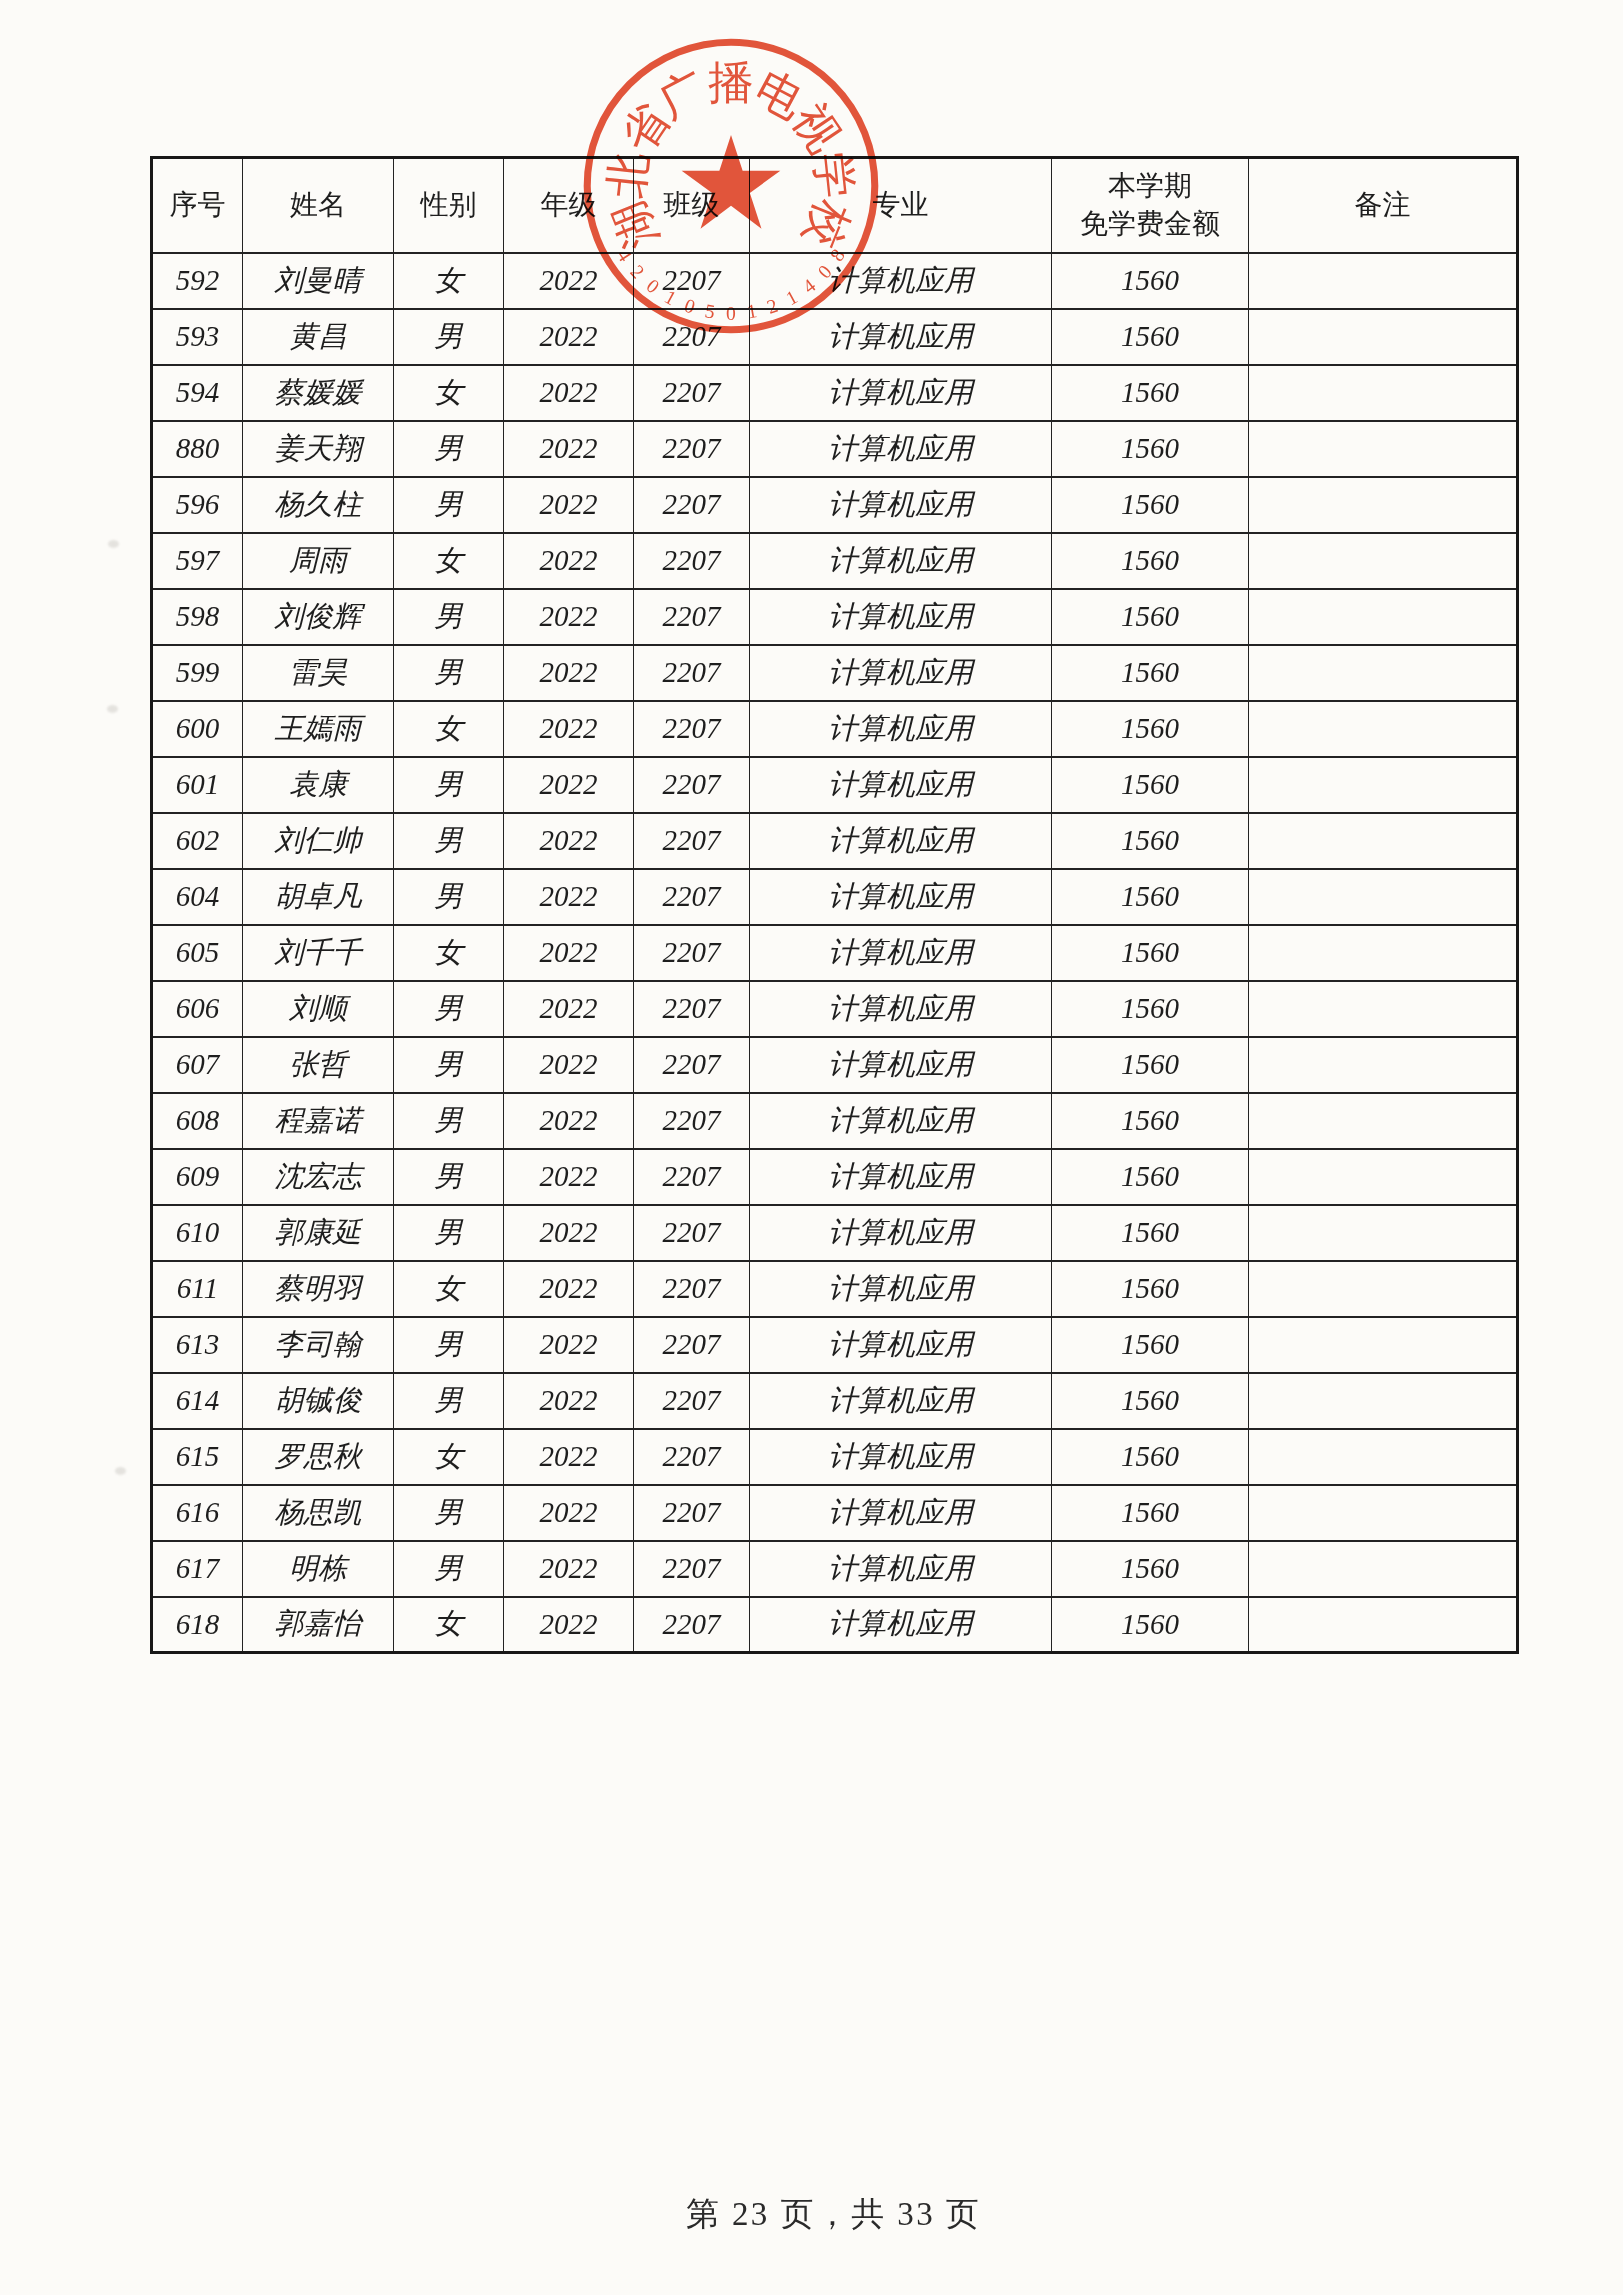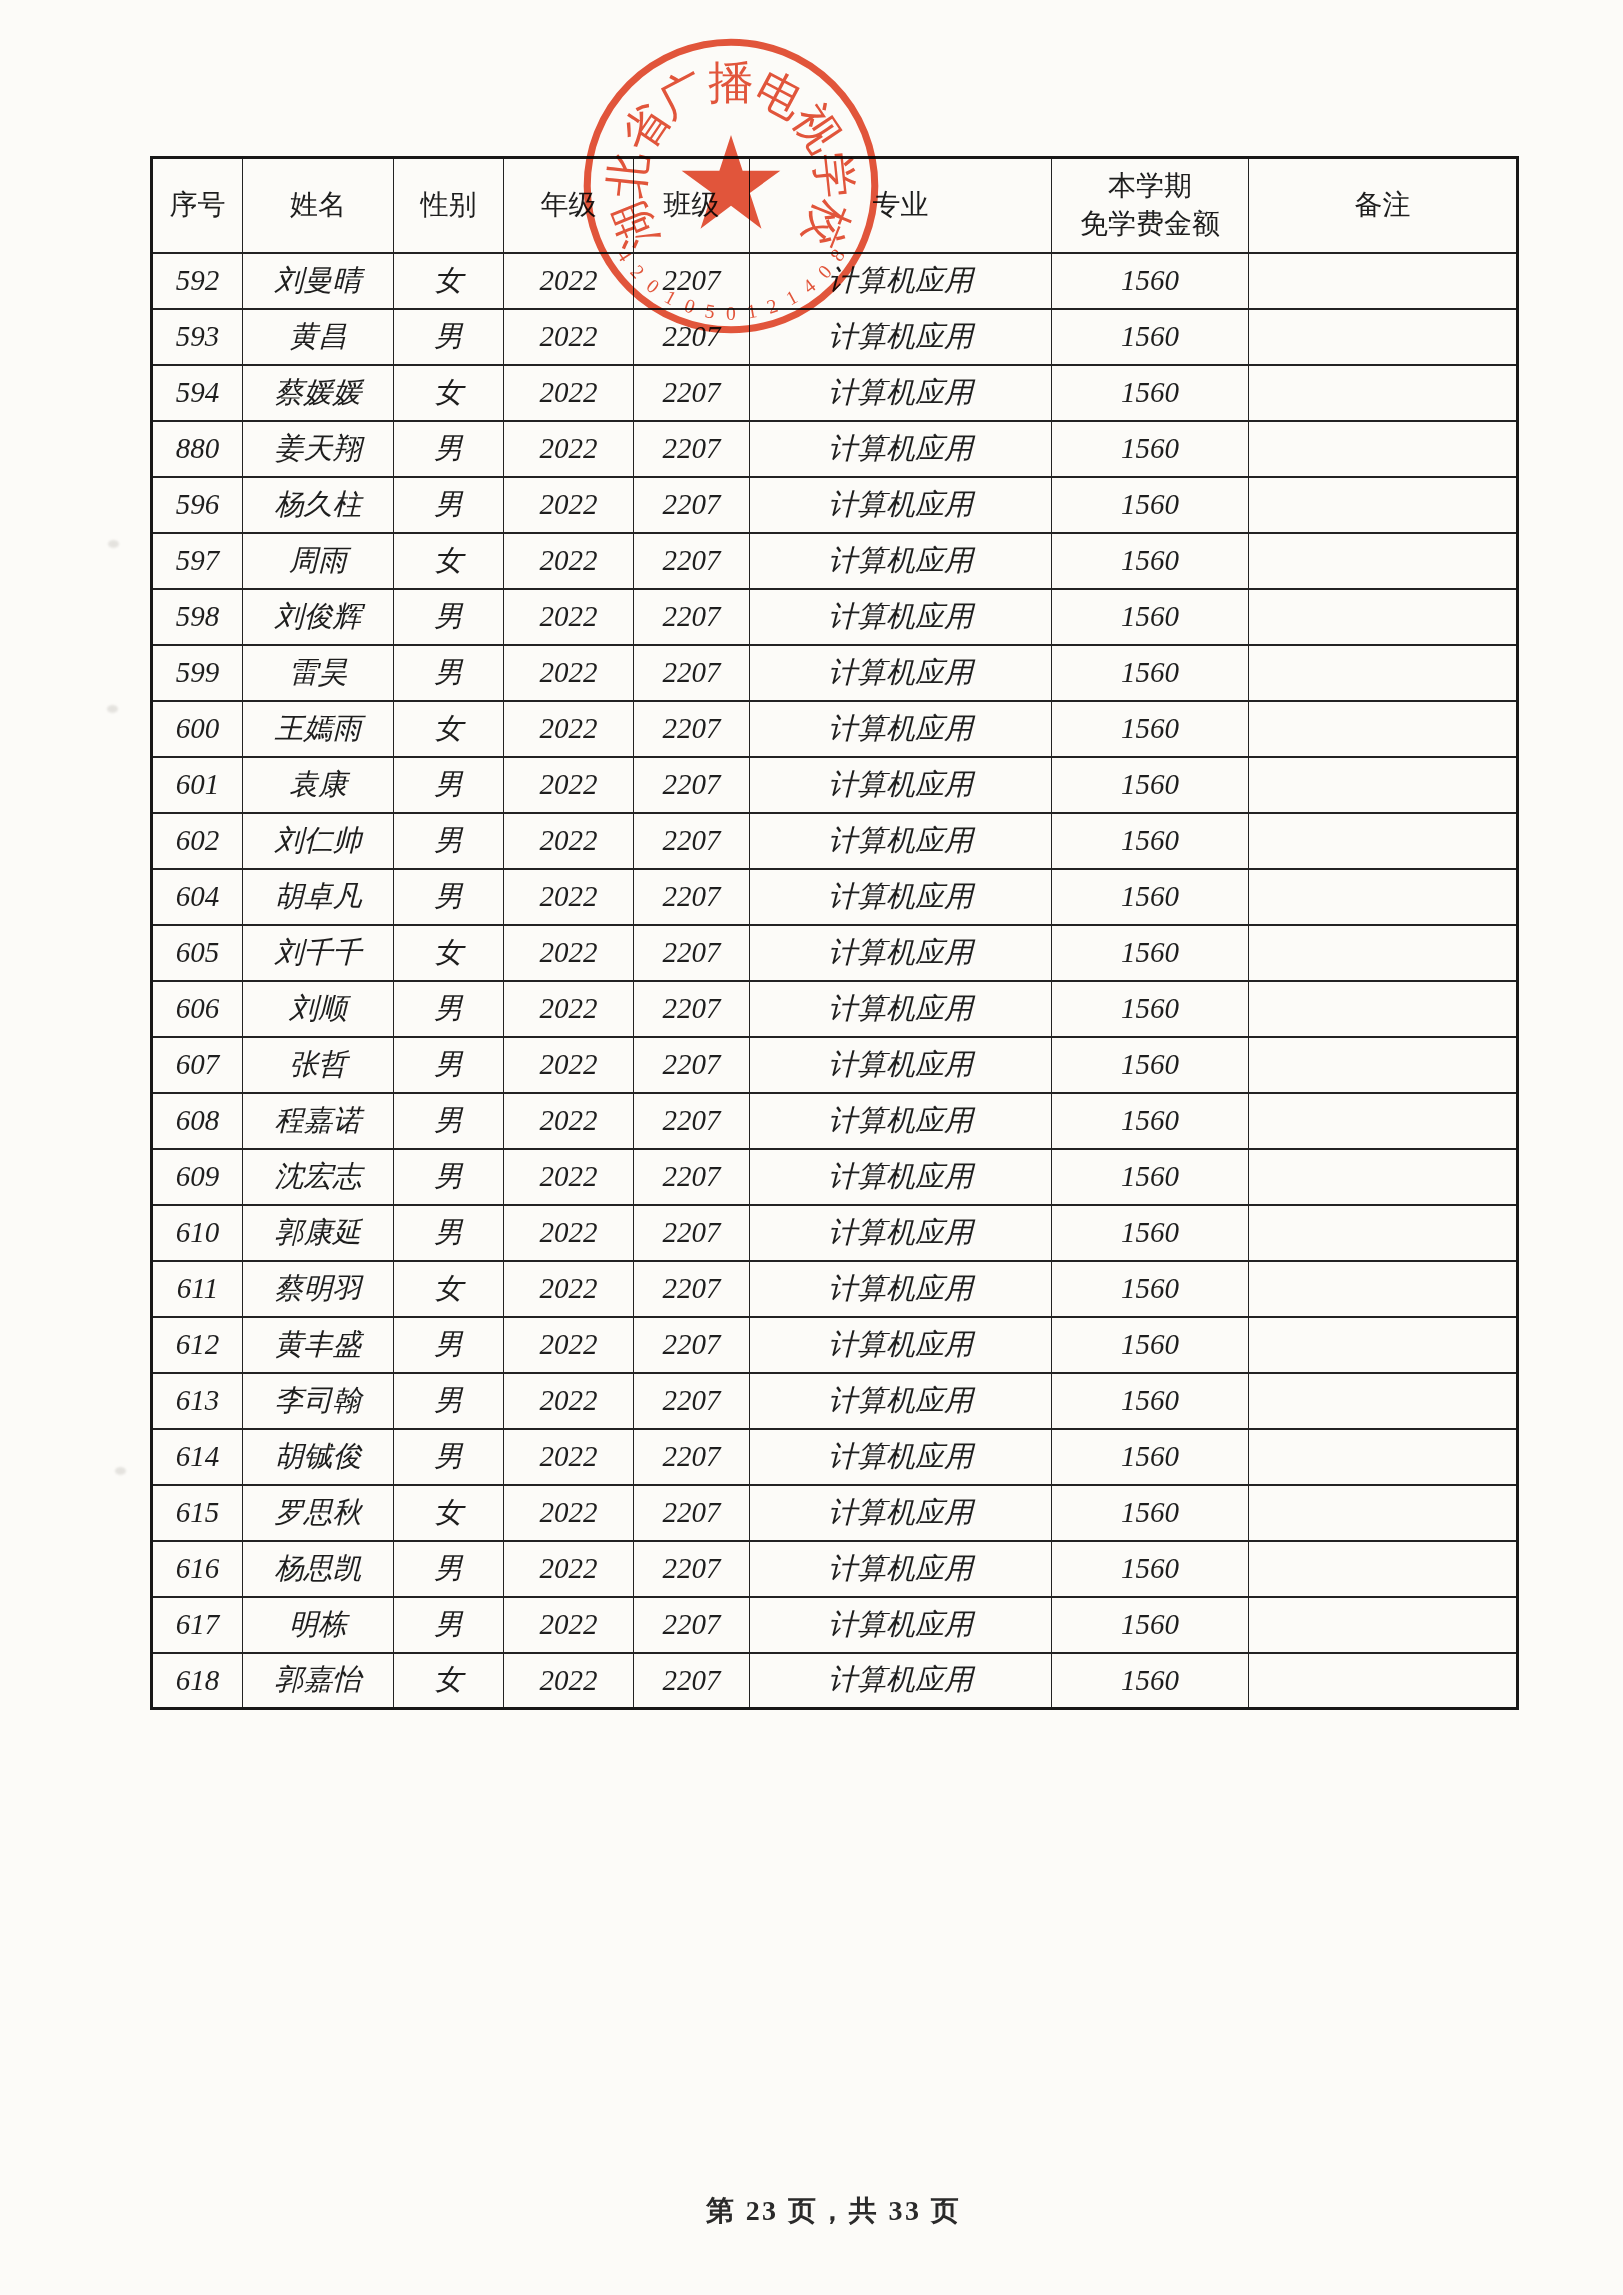--- a/index.html
+++ b/index.html
@@ -64,24 +64,23 @@
     font-size:25px; fill:#e2472b; text-anchor:middle;
     font-family:"Liberation Serif","DejaVu Serif",serif;
   }
 
   
   .page-footer {
     position:absolute;
     left:150px; top:2192px;
     width:1367px;
     text-align:center;
-    font-size:28px;
+    font-size:33px;
     letter-spacing:2.4px;
     color:#2a2a2a;
-    font-weight:bold;
   }
 
   
   .scan-mark {
     position:absolute;
     width:11px; height:7.9px;
     background:#b9b6b0;
     border-radius:50%;
     opacity:0.35;
     filter:blur(0.8px);
@@ -327,30 +326,20 @@
         <td>611</td>
         <td>蔡明羽</td>
         <td>女</td>
         <td>2022</td>
         <td>2207</td>
         <td>计算机应用</td>
         <td>1560</td>
         <td></td>
       </tr>
 
-      <tr>
-        <td>612</td>
-        <td>黄丰盛</td>
-        <td>男</td>
-        <td>2022</td>
-        <td>2207</td>
-        <td>计算机应用</td>
-        <td>1560</td>
-        <td></td>
-      </tr>
 
       <tr>
         <td>613</td>
         <td>李司翰</td>
         <td>男</td>
         <td>2022</td>
         <td>2207</td>
         <td>计算机应用</td>
         <td>1560</td>
         <td></td>

